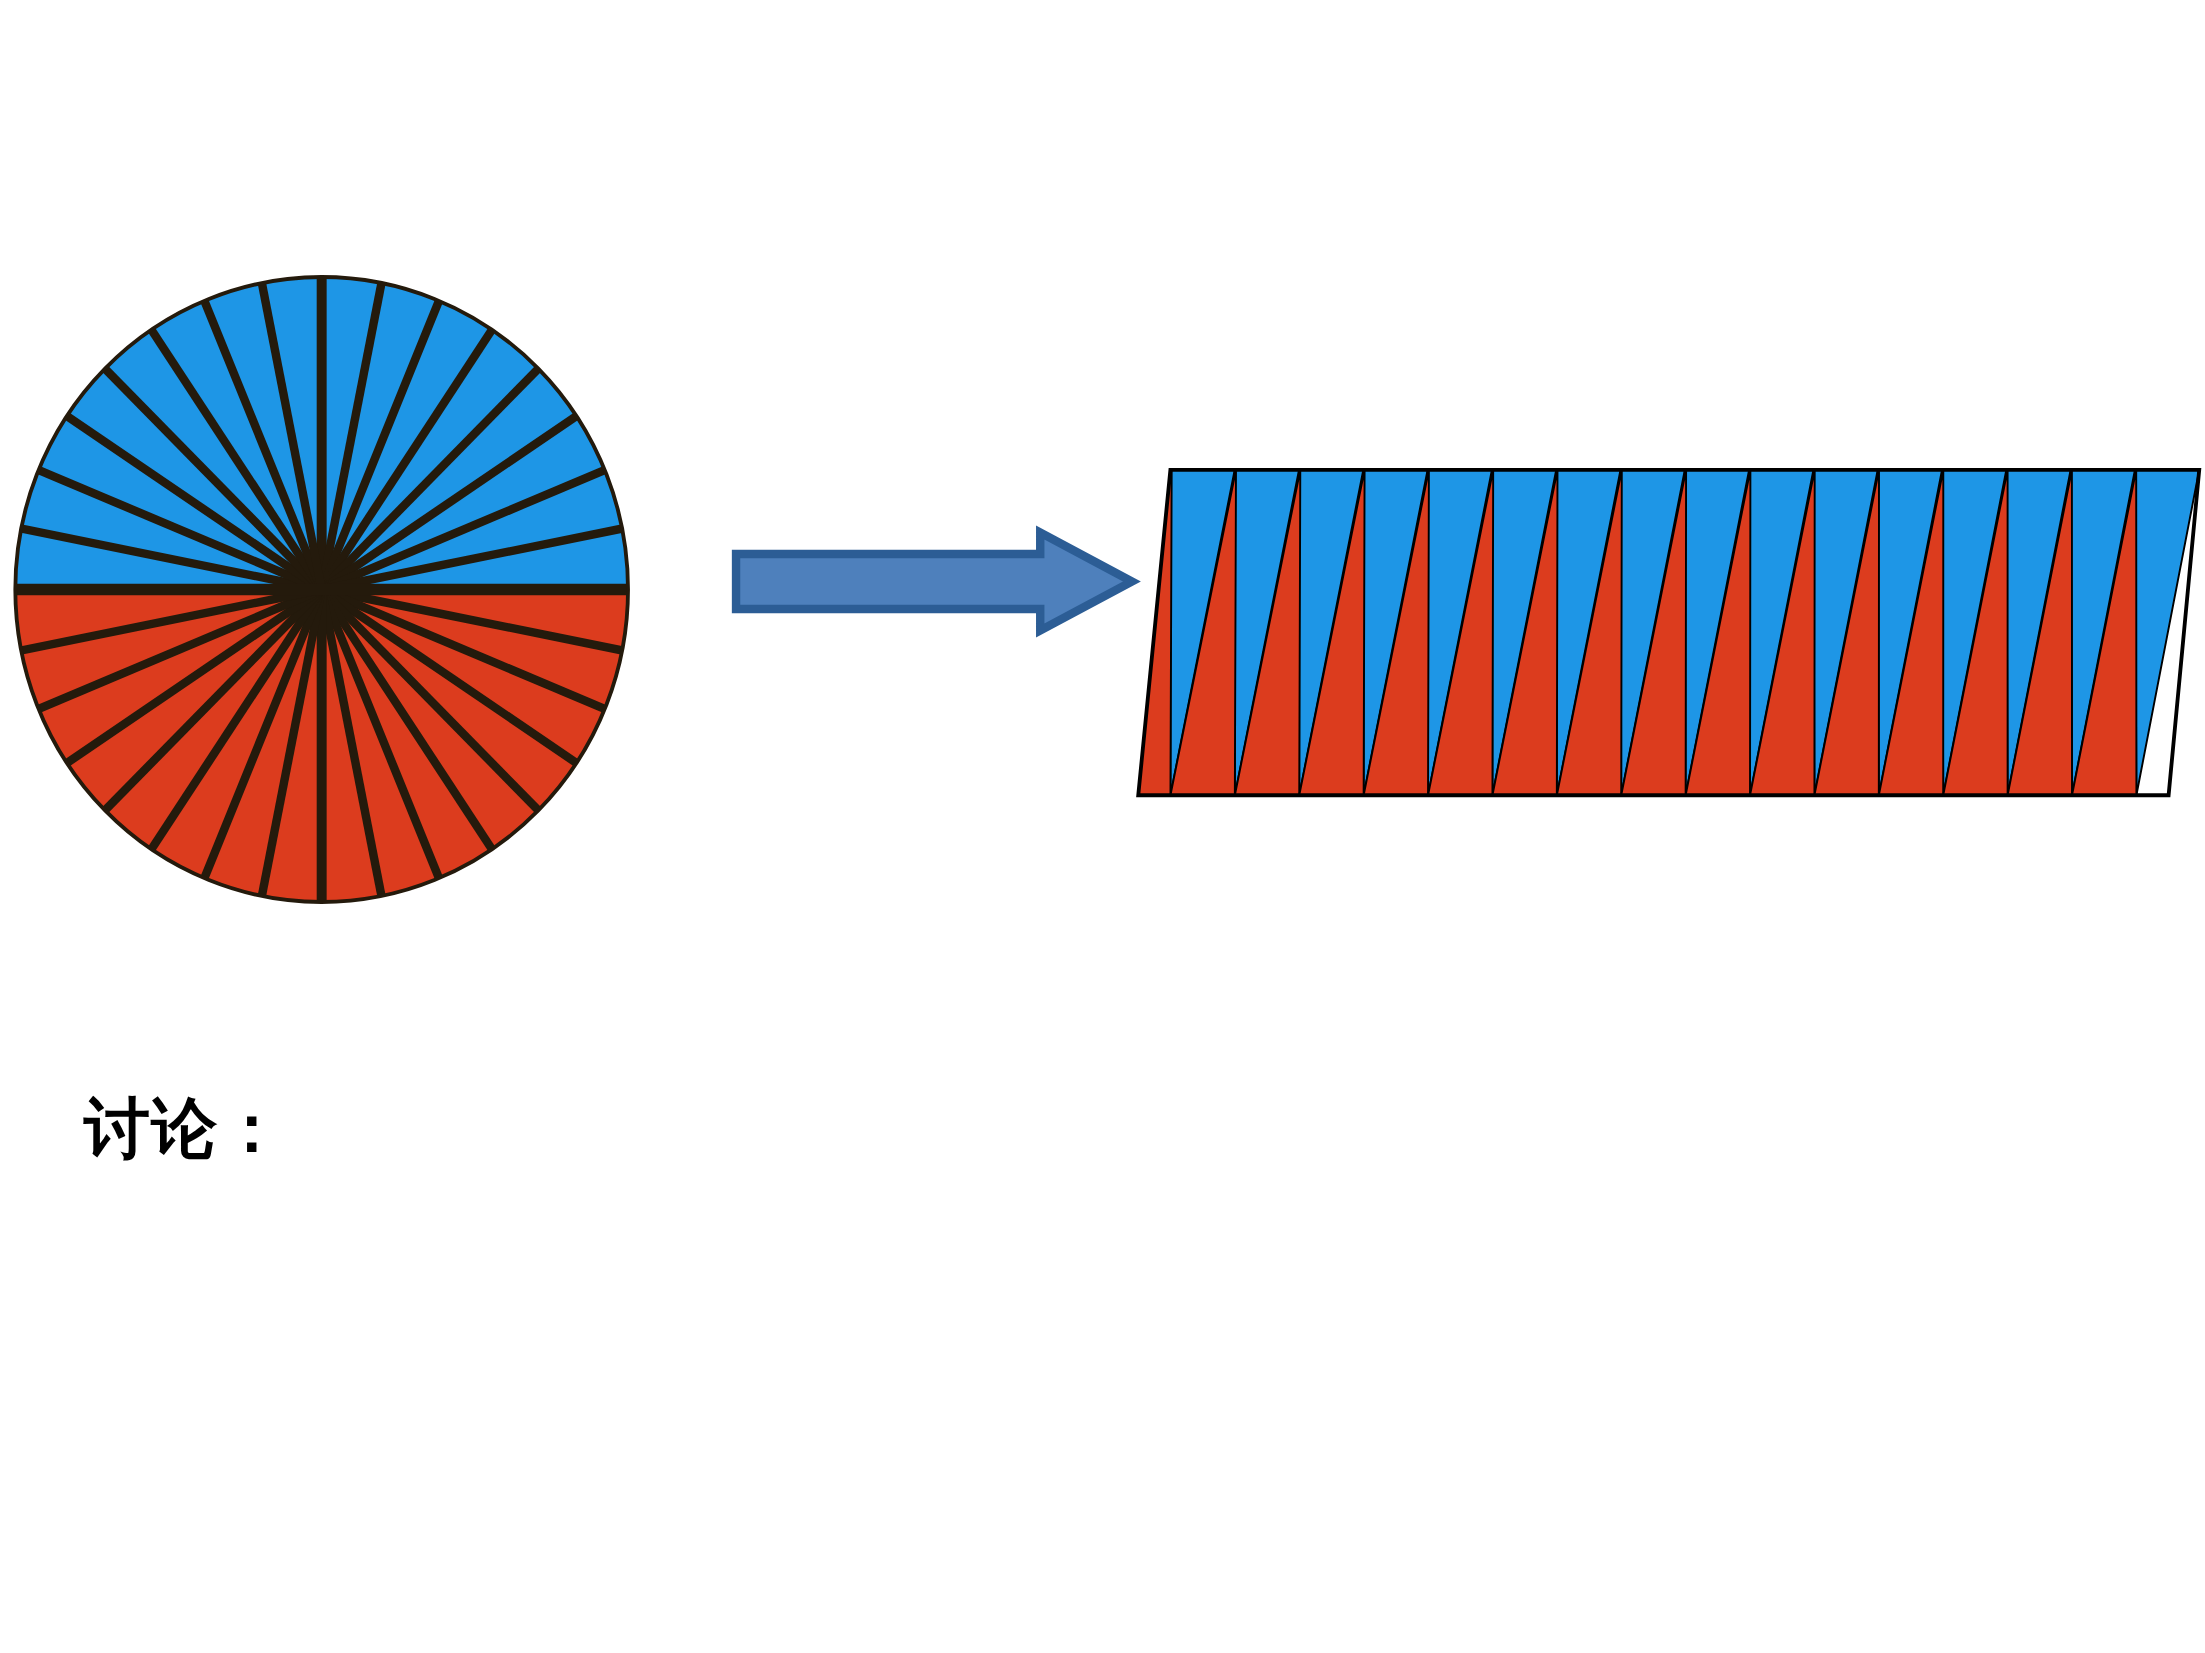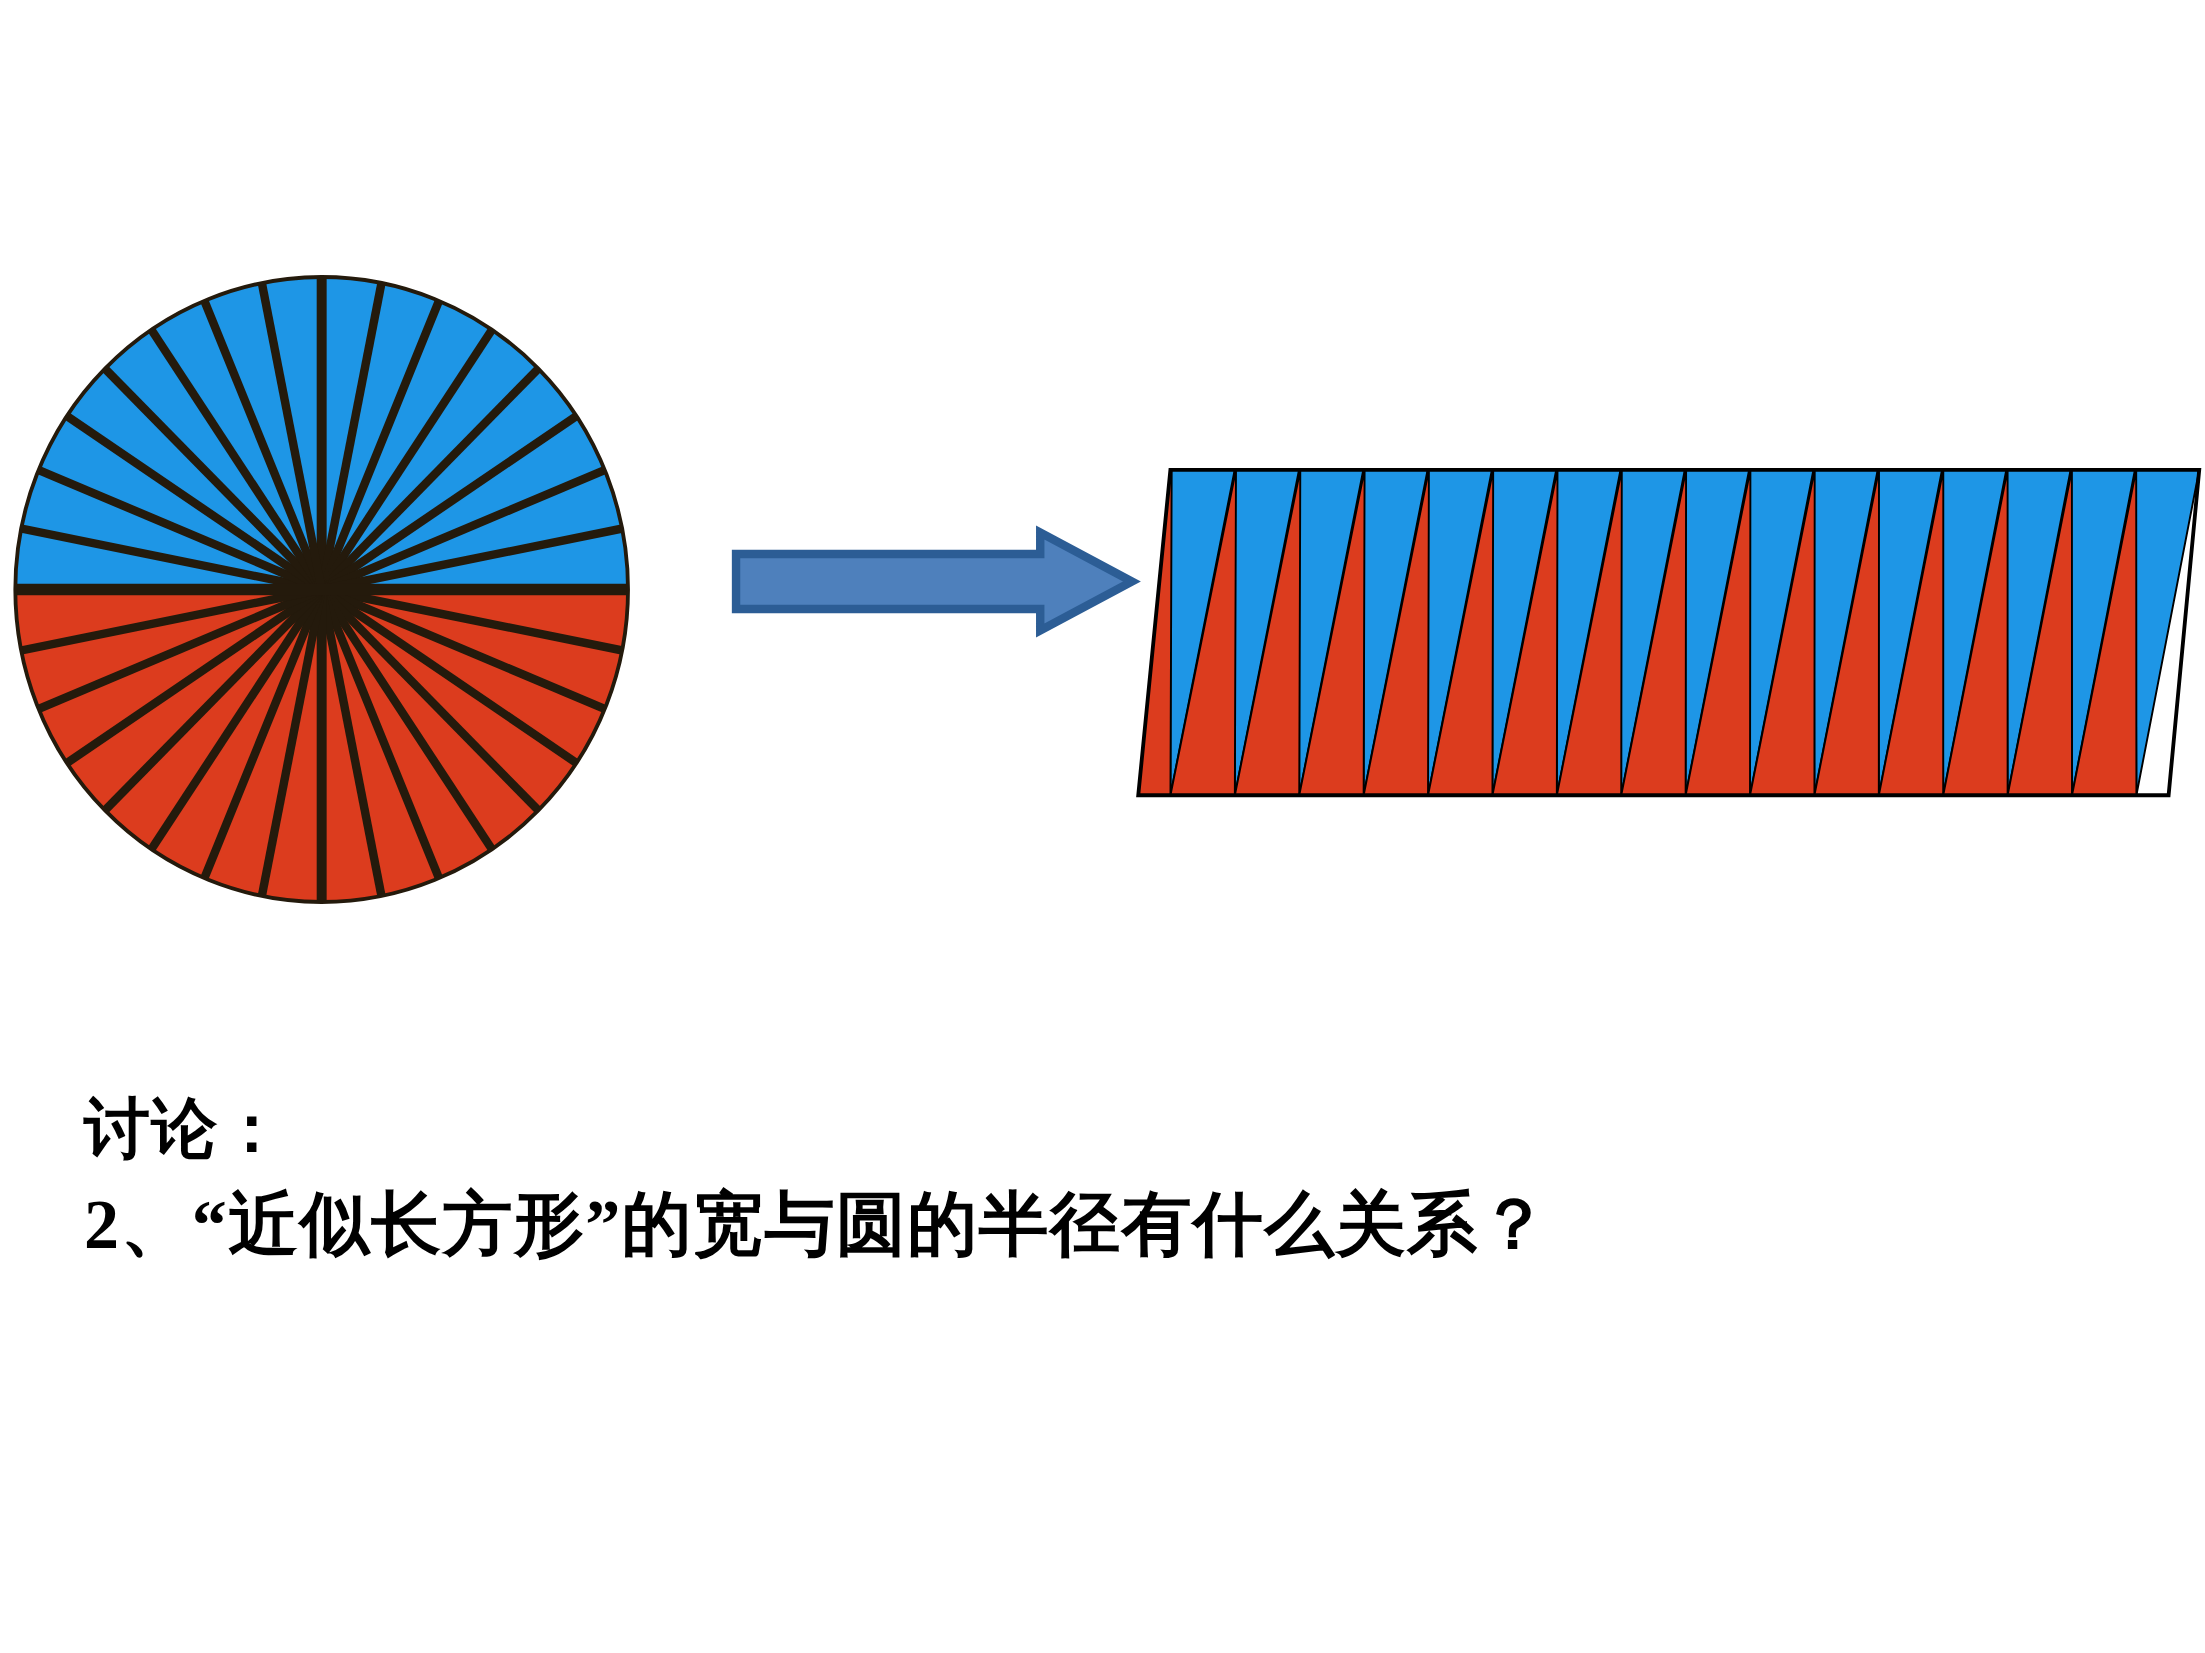--- a/index.html
+++ b/index.html
@@ -190,17 +190,16 @@
             <path d="M 1319.68 23 L 1319.9375 448 L 1235.8125 448 Z" fill="#DC3C1E" stroke="#000000" stroke-width="2.5"></path>
           </g>
         <path id="rect-outline" d="M 58 23 L 1402 23 L 1362 448 L 16 448 Z" fill="none" stroke="#000000" stroke-width="5"></path>
       </svg>
     </div>
 
   </div>
 
   <div class="text-block">
     <div class="text-line line-discuss">讨论：</div>
-    <div class="text-line line-q">2、“近似长方形”的宽与圆的半径有什么关系？</div>
   </div>
 
 </div>
 
 
 </body></html>

